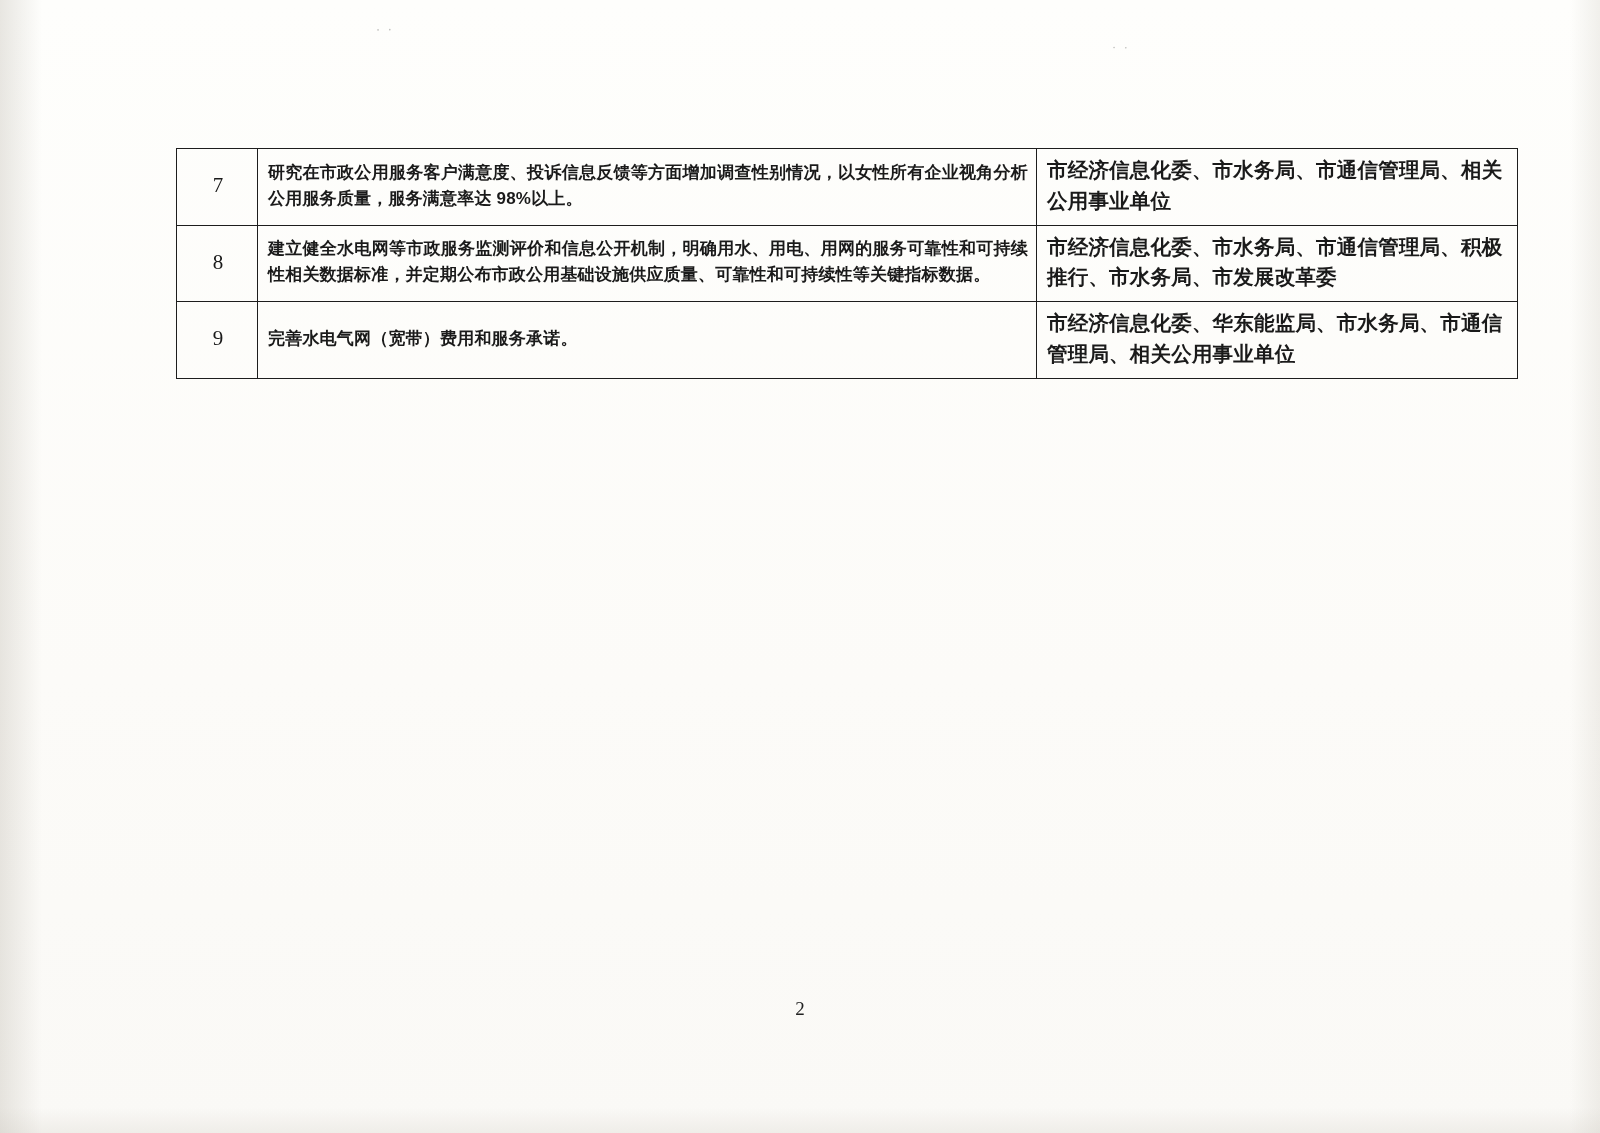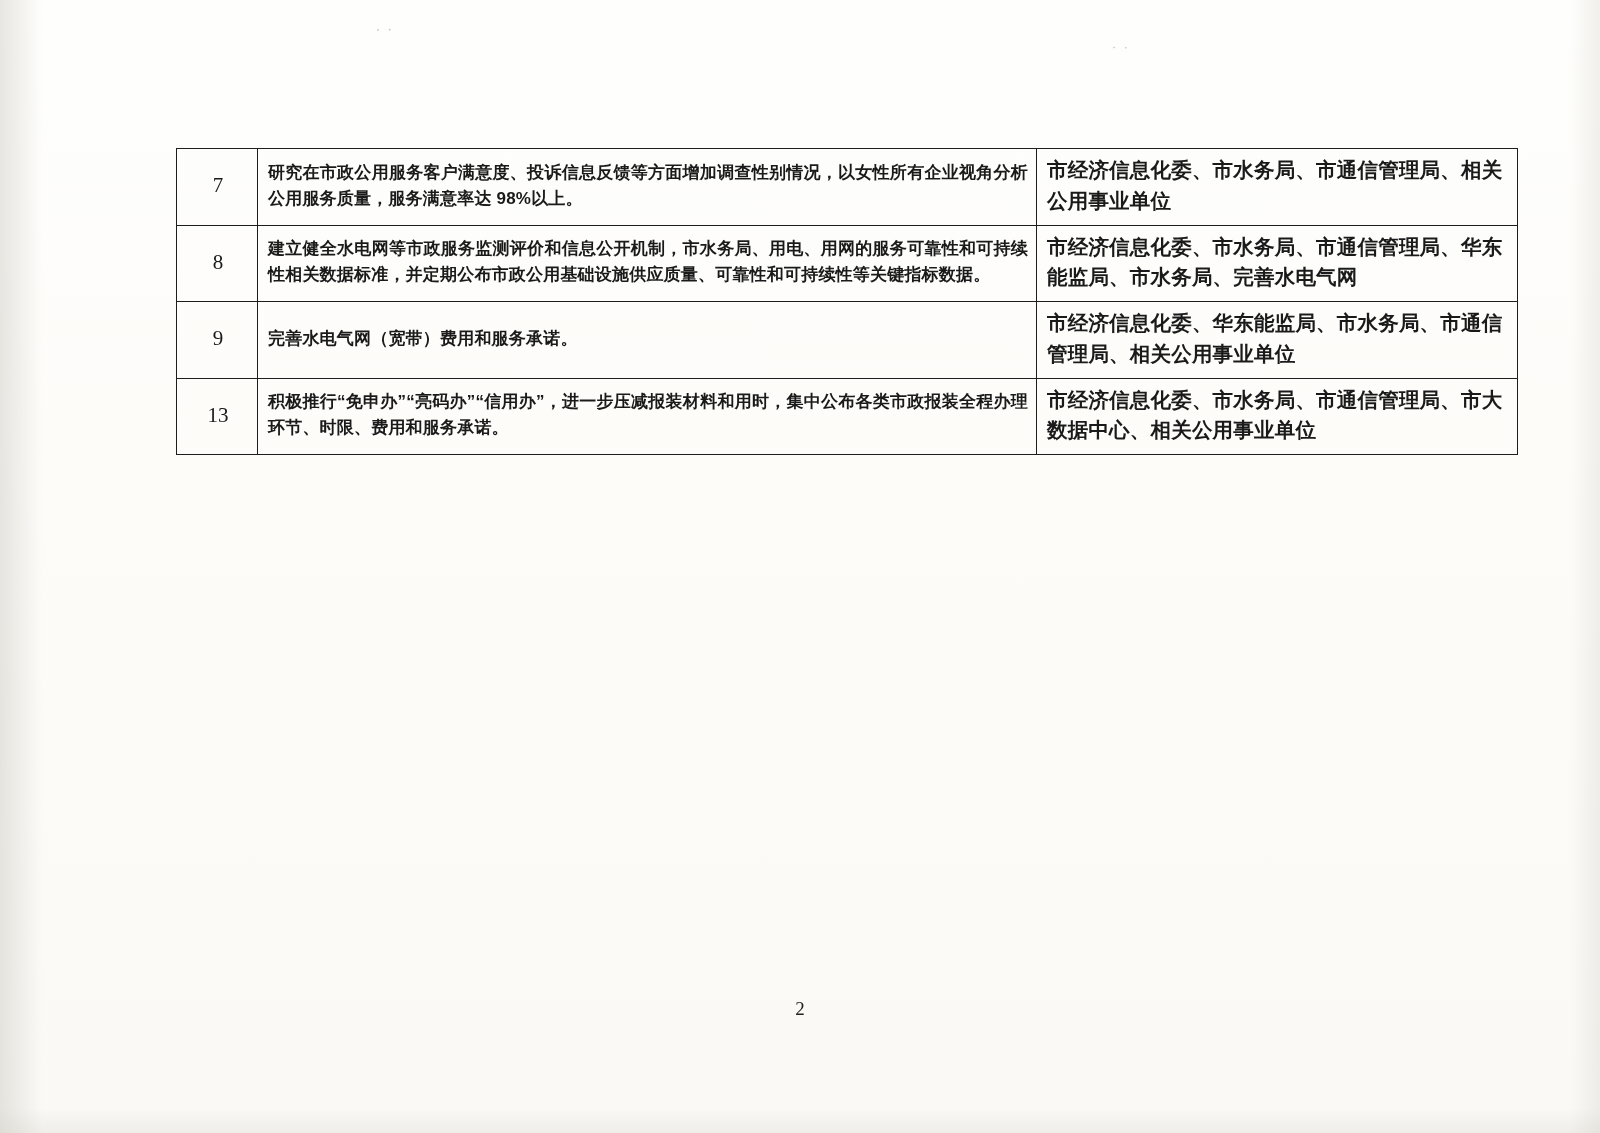--- a/index.html
+++ b/index.html
@@ -120,30 +120,25 @@
 
   <table class="doc-table">
     <tbody>
       <tr>
         <td class="col-num">7</td>
         <td class="col-task">研究在市政公用服务客户满意度、投诉信息反馈等方面增加调查性别情况，以女性所有企业视角分析公用服务质量，服务满意率达 98%以上。</td>
         <td class="col-dept">市经济信息化委、市水务局、市通信管理局、相关公用事业单位</td>
       </tr>
       <tr>
         <td class="col-num">8</td>
-        <td class="col-task">建立健全水电网等市政服务监测评价和信息公开机制，市水务局、用电、用网的服务可靠性和可持续性相关数据标准，并定期公布市政公用基础设施供应质量、可靠性和可持续性等关键指标数据。</td>
-        <td class="col-dept">市经济信息化委、市水务局、市通信管理局、华东能监局、市水务局、完善水电气网</td>
+        <td class="col-task">建立健全水电网等市政服务监测评价和信息公开机制，明确用水、用电、用网的服务可靠性和可持续性相关数据标准，并定期公布市政公用基础设施供应质量、可靠性和可持续性等关键指标数据。</td>
+        <td class="col-dept">市经济信息化委、市水务局、市通信管理局、积极推行、市水务局、市发展改革委</td>
       </tr>
       <tr>
         <td class="col-num">9</td>
         <td class="col-task">完善水电气网（宽带）费用和服务承诺。</td>
         <td class="col-dept">市经济信息化委、华东能监局、市水务局、市通信管理局、相关公用事业单位</td>
-      </tr>
-      <tr>
-        <td class="col-num">13</td>
-        <td class="col-task">积极推行“免申办”“亮码办”“信用办”，进一步压减报装材料和用时，集中公布各类市政报装全程办理环节、时限、费用和服务承诺。</td>
-        <td class="col-dept">市经济信息化委、市水务局、市通信管理局、市大数据中心、相关公用事业单位</td>
       </tr>
     </tbody>
   </table>
 
   <div class="page-number">2</div>
 </div>
 
 </body></html>

